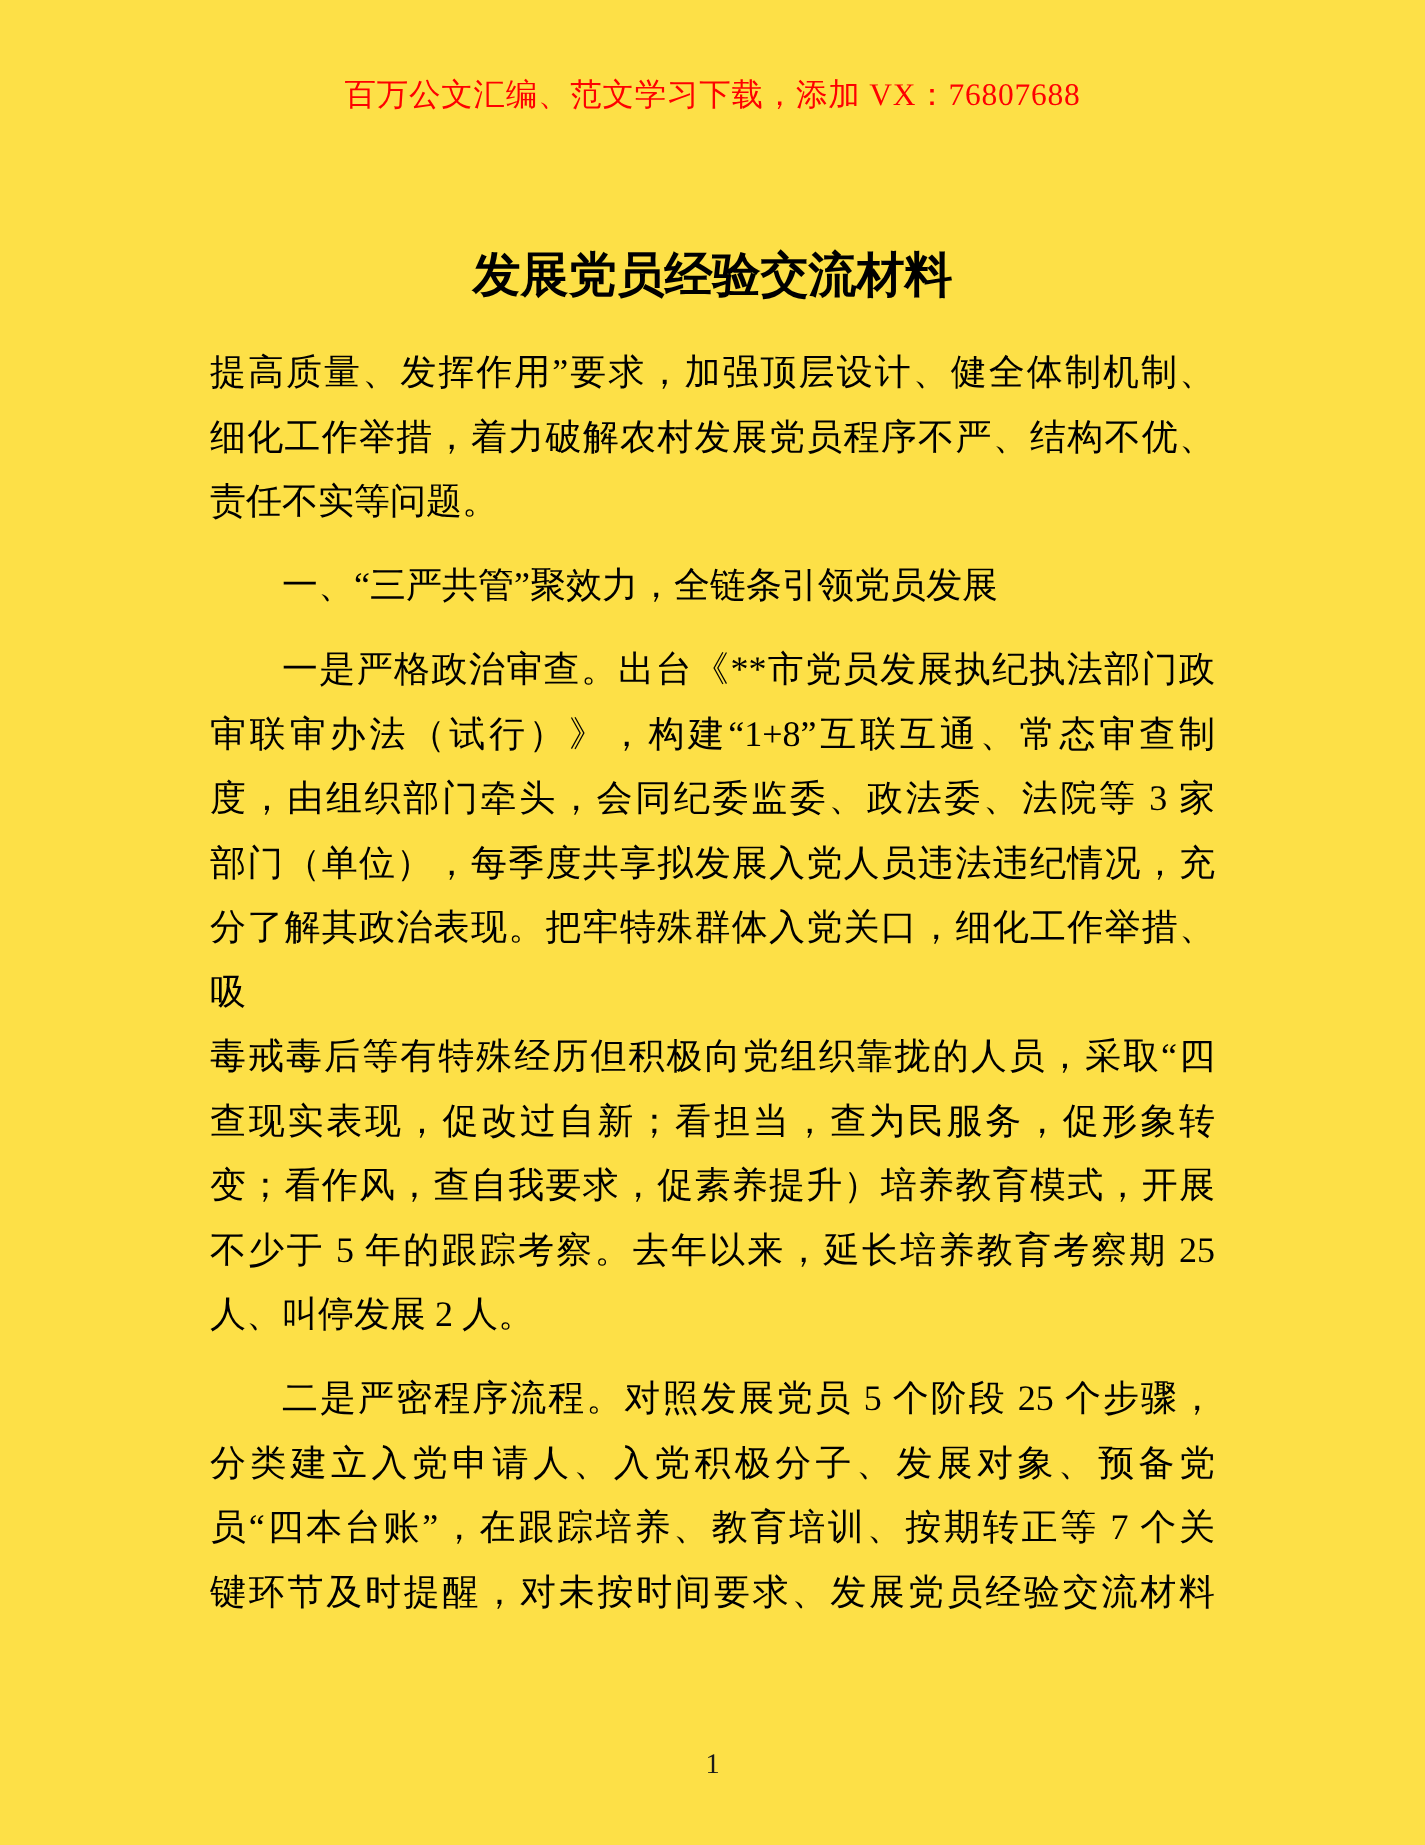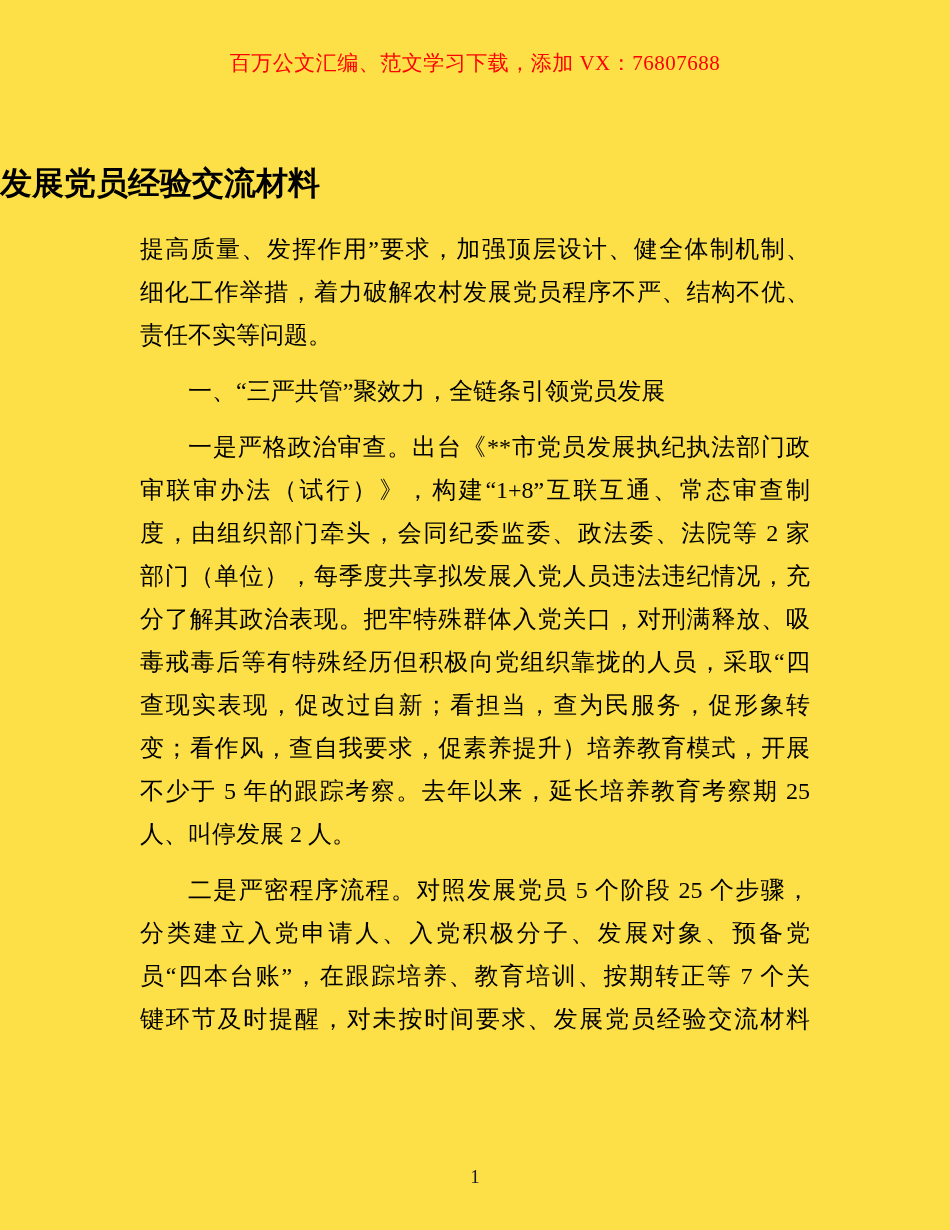--- a/index.html
+++ b/index.html
@@ -19,20 +19,21 @@
   .watermark {
     padding-top: 50px;
     text-align: center;
     font-size: 21px;
     line-height: 26px;
     color: #fe0000;
     letter-spacing: 0.5px;
   }
   .doc-title {
     margin: 86px 0 0 0;
+    text-align: center;
     font-size: 32px;
     line-height: 42px;
     font-weight: bold;
     color: #000000;
   }
   .doc-body {
     margin: 24px 140px 0 140px;
     font-size: 24px;
     line-height: 43px;
     color: #000000;
@@ -74,23 +75,23 @@
         <div class="line just">提高质量、发挥作用”要求，加强顶层设计、健全体制机制、</div>
         <div class="line just">细化工作举措，着力破解农村发展党员程序不严、结构不优、</div>
         <div class="line">责任不实等问题。</div>
       </div>
       <div class="block heading">
         <div class="line indent">一、“三严共管”聚效力，全链条引领党员发展</div>
       </div>
       <div class="block paragraph">
         <div class="line indent just">一是严格政治审查。出台《**市党员发展执纪执法部门政</div>
         <div class="line just">审联审办法（试行）》，构建“1+8”互联互通、常态审查制</div>
-        <div class="line just">度，由组织部门牵头，会同纪委监委、政法委、法院等 2 家</div>
+        <div class="line just">度，由组织部门牵头，会同纪委监委、政法委、法院等 3 家</div>
         <div class="line just">部门（单位），每季度共享拟发展入党人员违法违纪情况，充</div>
-        <div class="line just">分了解其政治表现。把牢特殊群体入党关口，对刑满释放、吸</div>
+        <div class="line just">分了解其政治表现。把牢特殊群体入党关口，细化工作举措、吸</div>
         <div class="line just">毒戒毒后等有特殊经历但积极向党组织靠拢的人员，采取“四</div>
         <div class="line just">查现实表现，促改过自新；看担当，查为民服务，促形象转</div>
         <div class="line just">变；看作风，查自我要求，促素养提升）培养教育模式，开展</div>
         <div class="line just">不少于 5 年的跟踪考察。去年以来，延长培养教育考察期 25</div>
         <div class="line">人、叫停发展 2 人。</div>
       </div>
       <div class="block paragraph">
         <div class="line indent just">二是严密程序流程。对照发展党员 5 个阶段 25 个步骤，</div>
         <div class="line just">分类建立入党申请人、入党积极分子、发展对象、预备党</div>
         <div class="line just">员“四本台账”，在跟踪培养、教育培训、按期转正等 7 个关</div>

